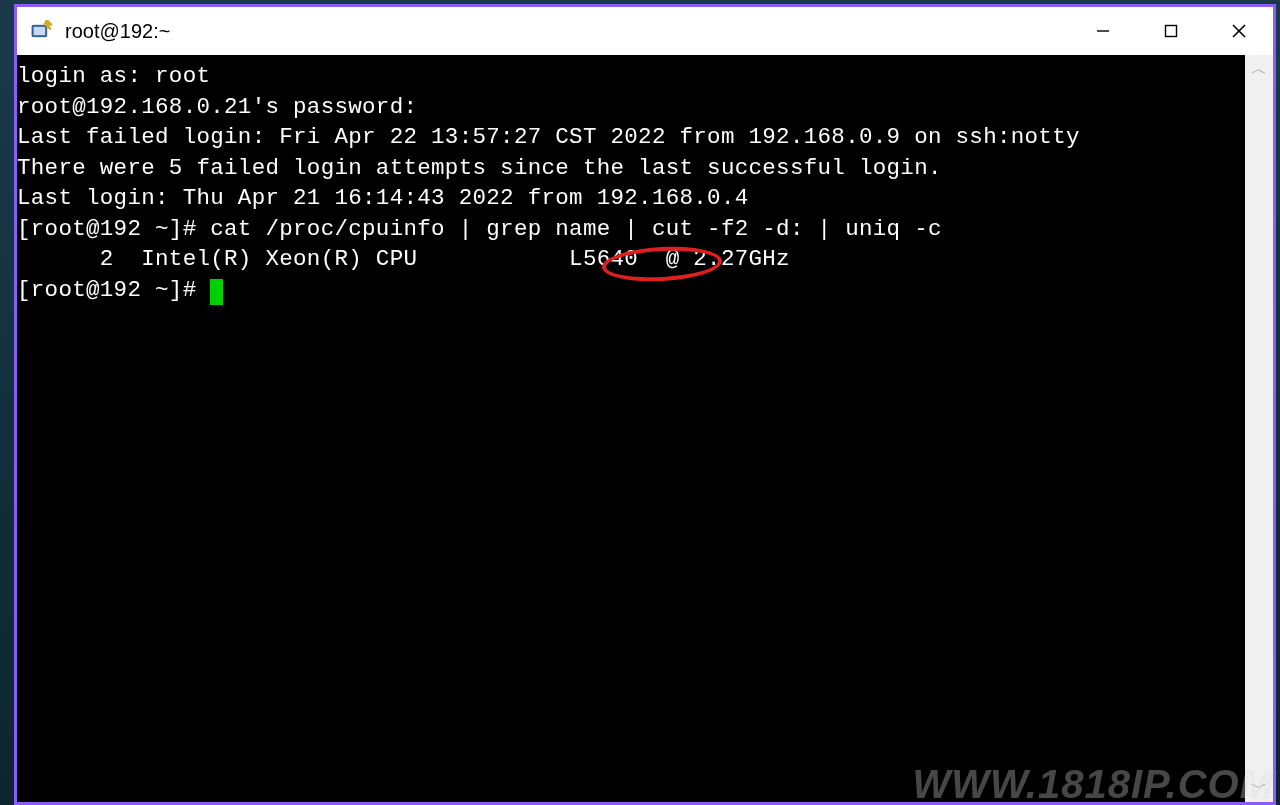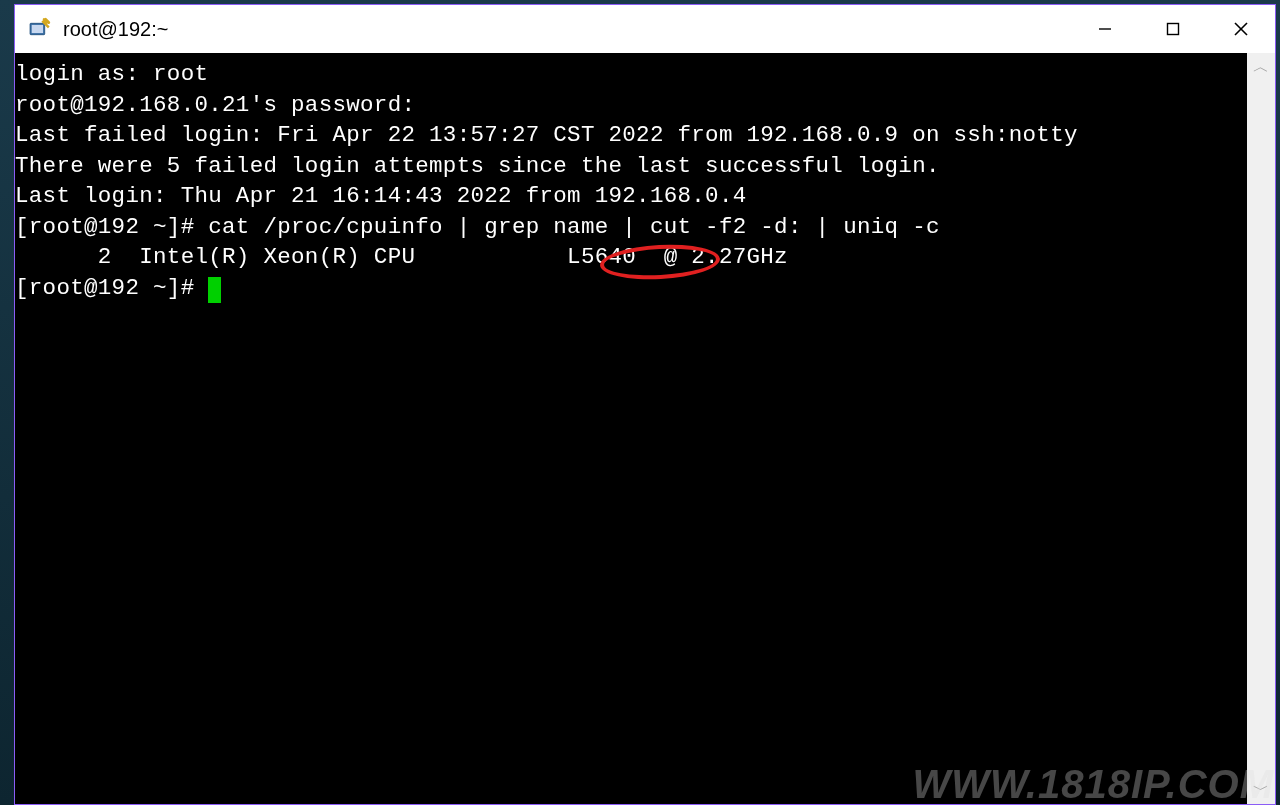--- a/index.html
+++ b/index.html
@@ -13,21 +13,21 @@
     }
     .window {
       position: absolute;
       top: 4px;
       left: 14px;
       right: 4px;
       bottom: 0;
       background: #fff;
       display: flex;
       flex-direction: column;
-      border: 1px solid #8b5cf6;
+      border: 3px solid #8b5cf6;
     }
     .titlebar {
       height: 48px;
       background: #fff;
       display: flex;
       align-items: center;
       padding-left: 10px;
       flex-shrink: 0;
     }
     .app-icon {

